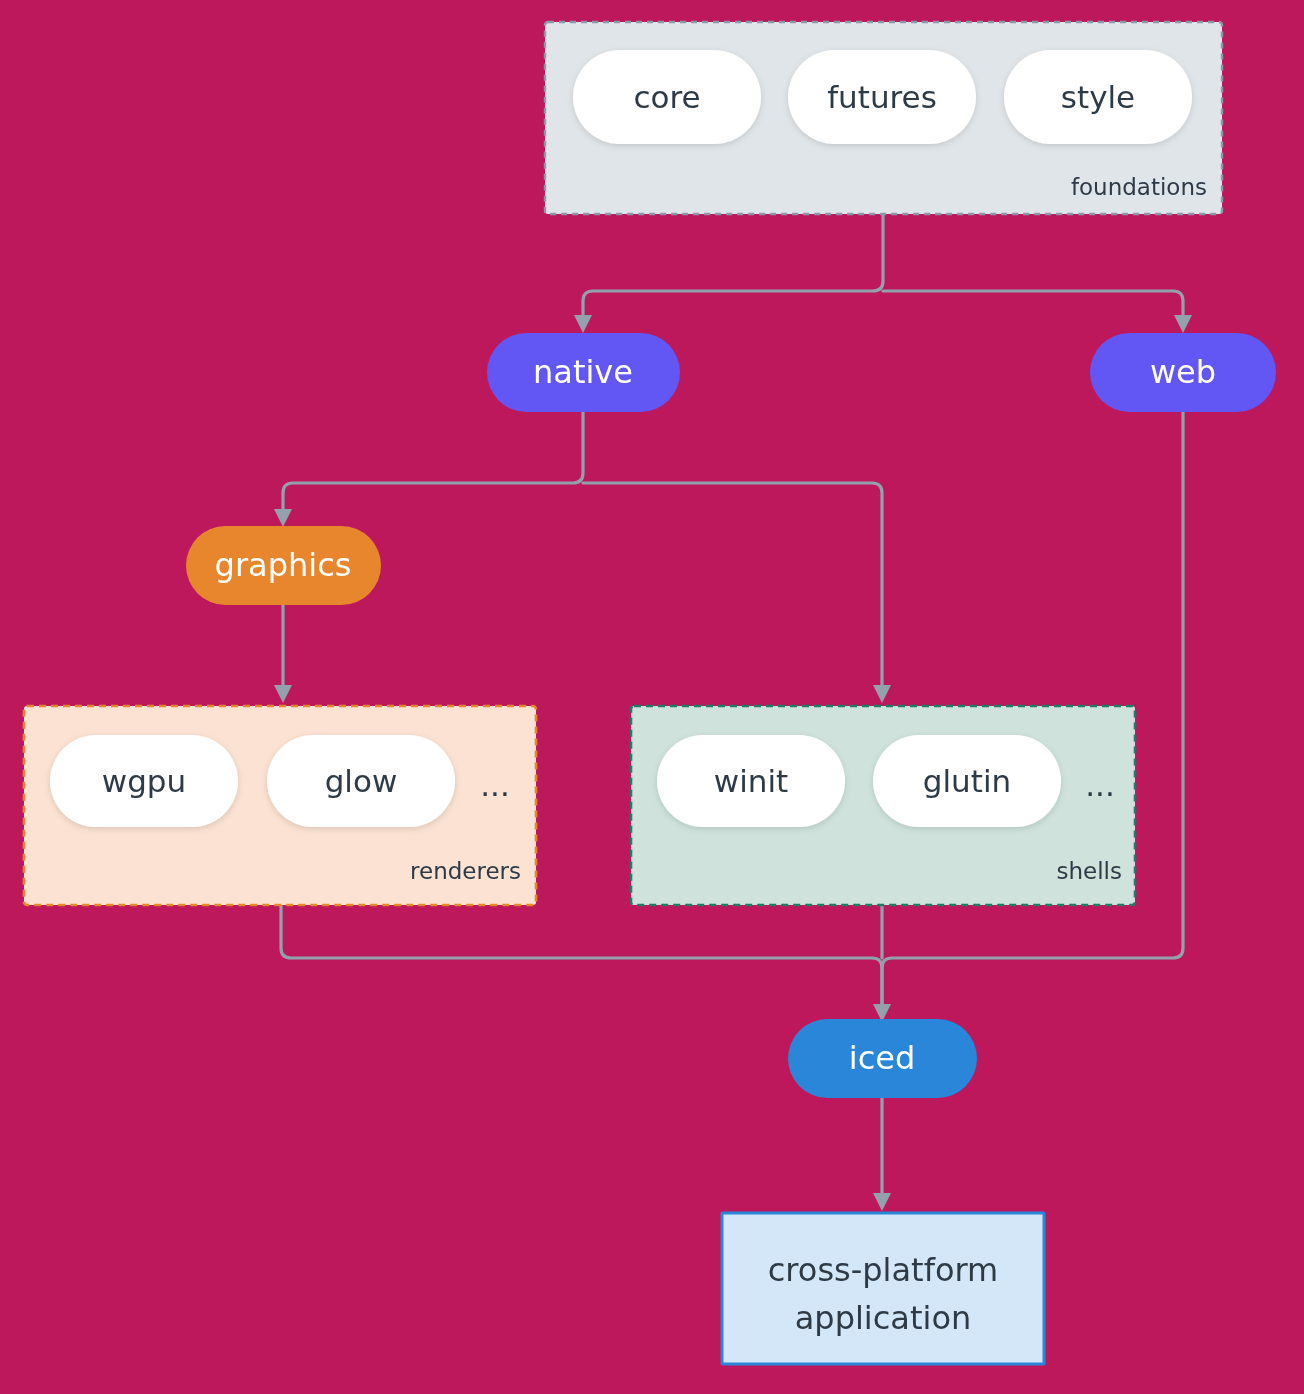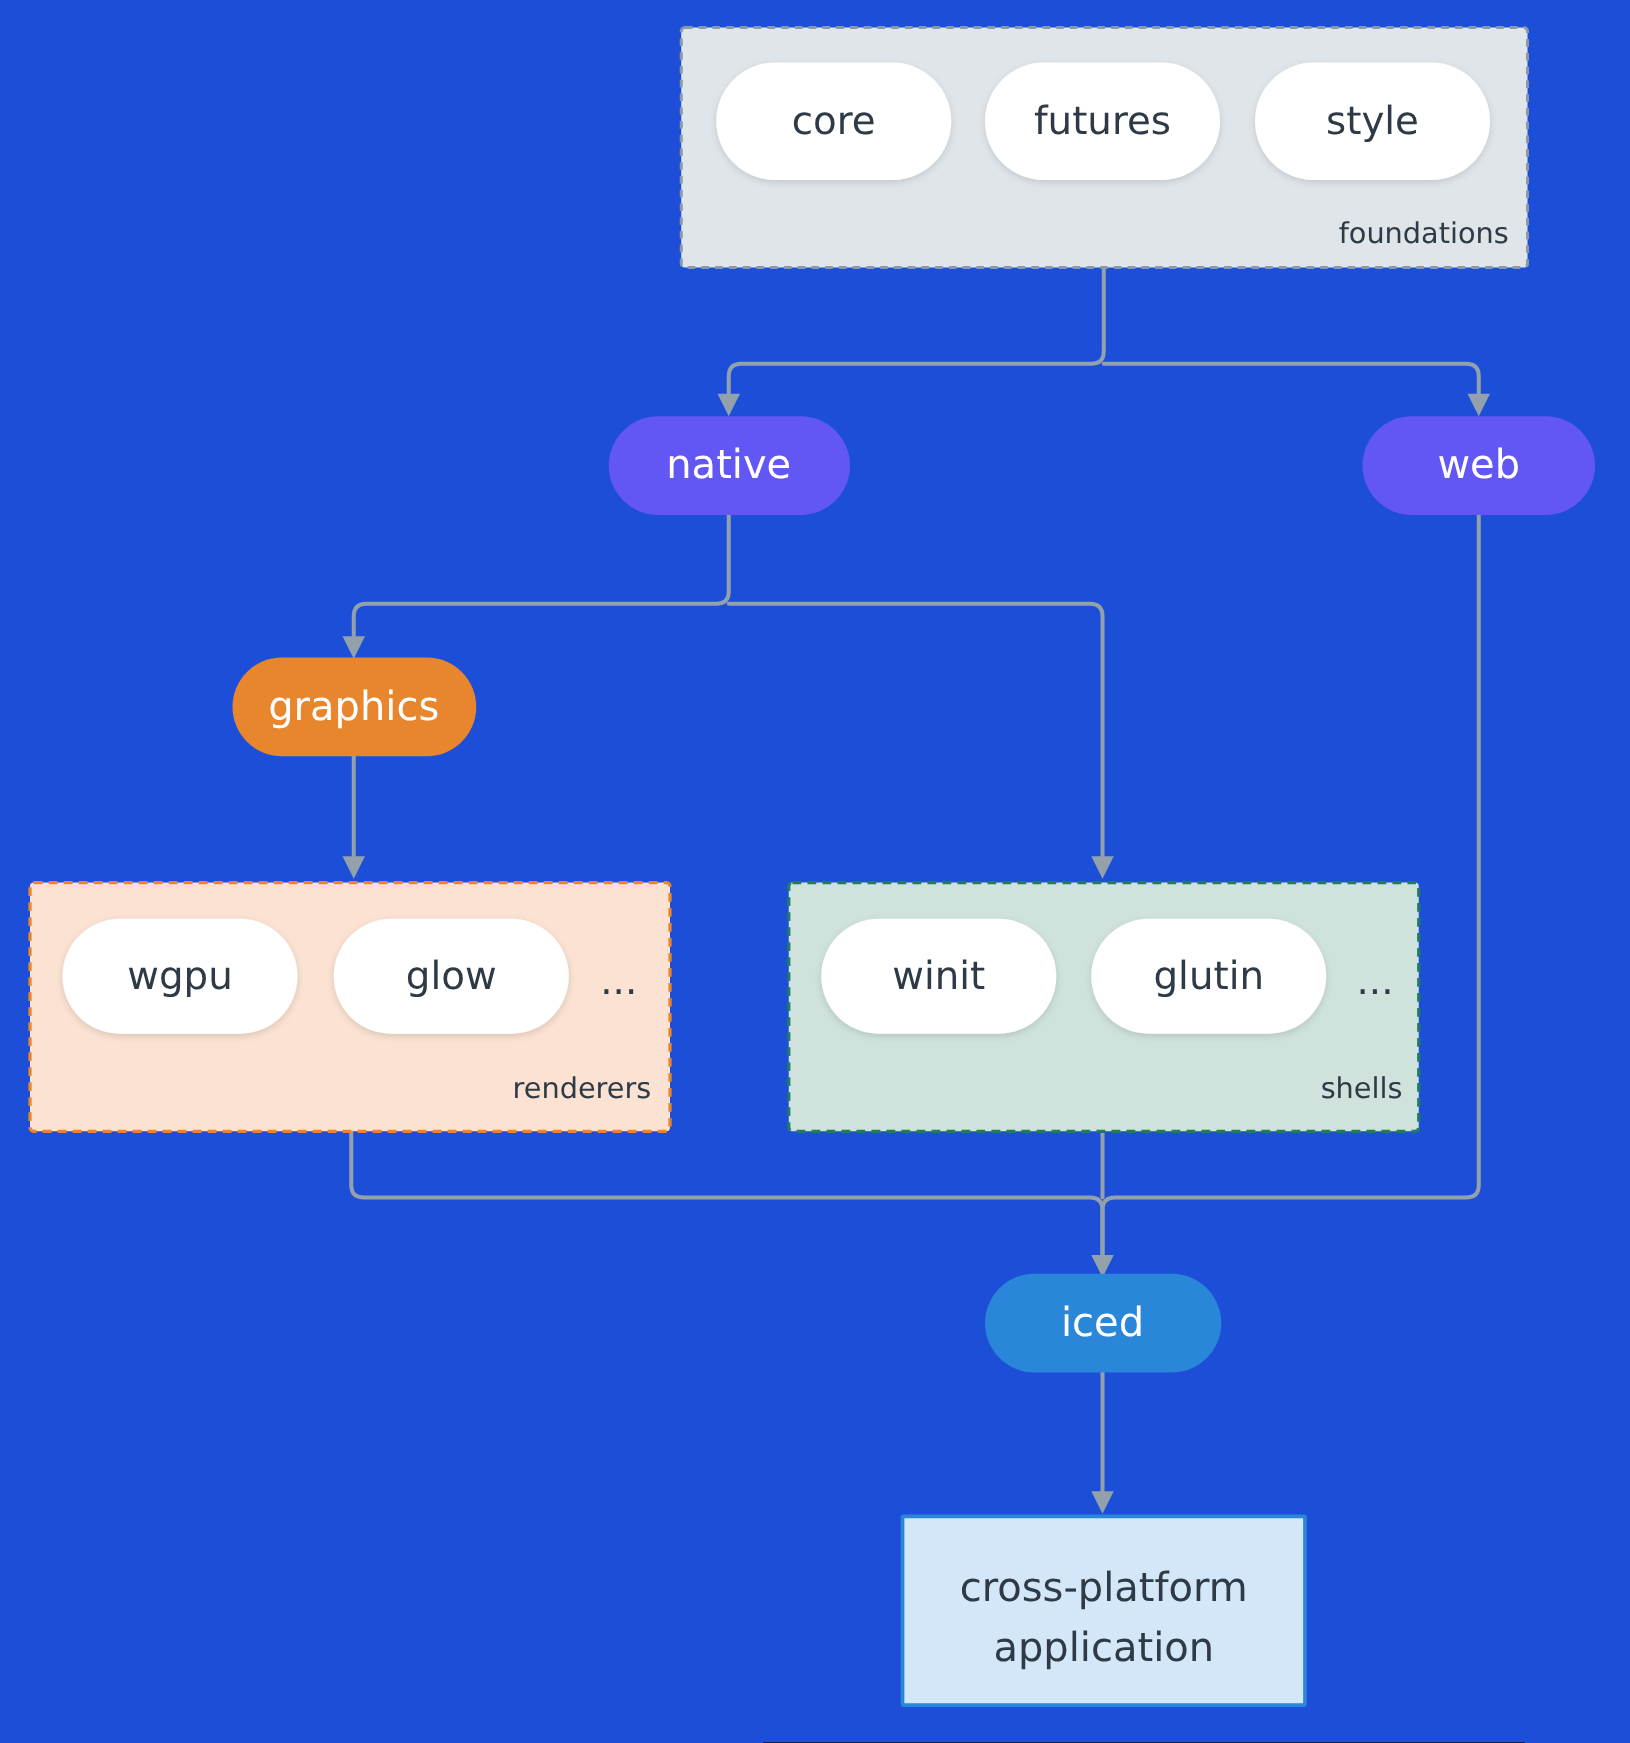--- a/index.html
+++ b/index.html
@@ -11,21 +11,21 @@
   body {
     width: 1304px;
     height: 1394px;
     overflow: hidden;
     font-family: "DejaVu Sans", "Liberation Sans", sans-serif;
   }
   #diagram-root {
     position: relative;
     width: 1304px;
     height: 1394px;
-    background: #1d4ed8;
+    background: #be185d;
   }
   svg#diagram {
     display: block;
     width: 1304px;
     height: 1394px;
   }
   .grp-label {
     font-family: "DejaVu Sans", "Liberation Sans", sans-serif;
     font-size: 23px;
     fill: #2e3b47;

